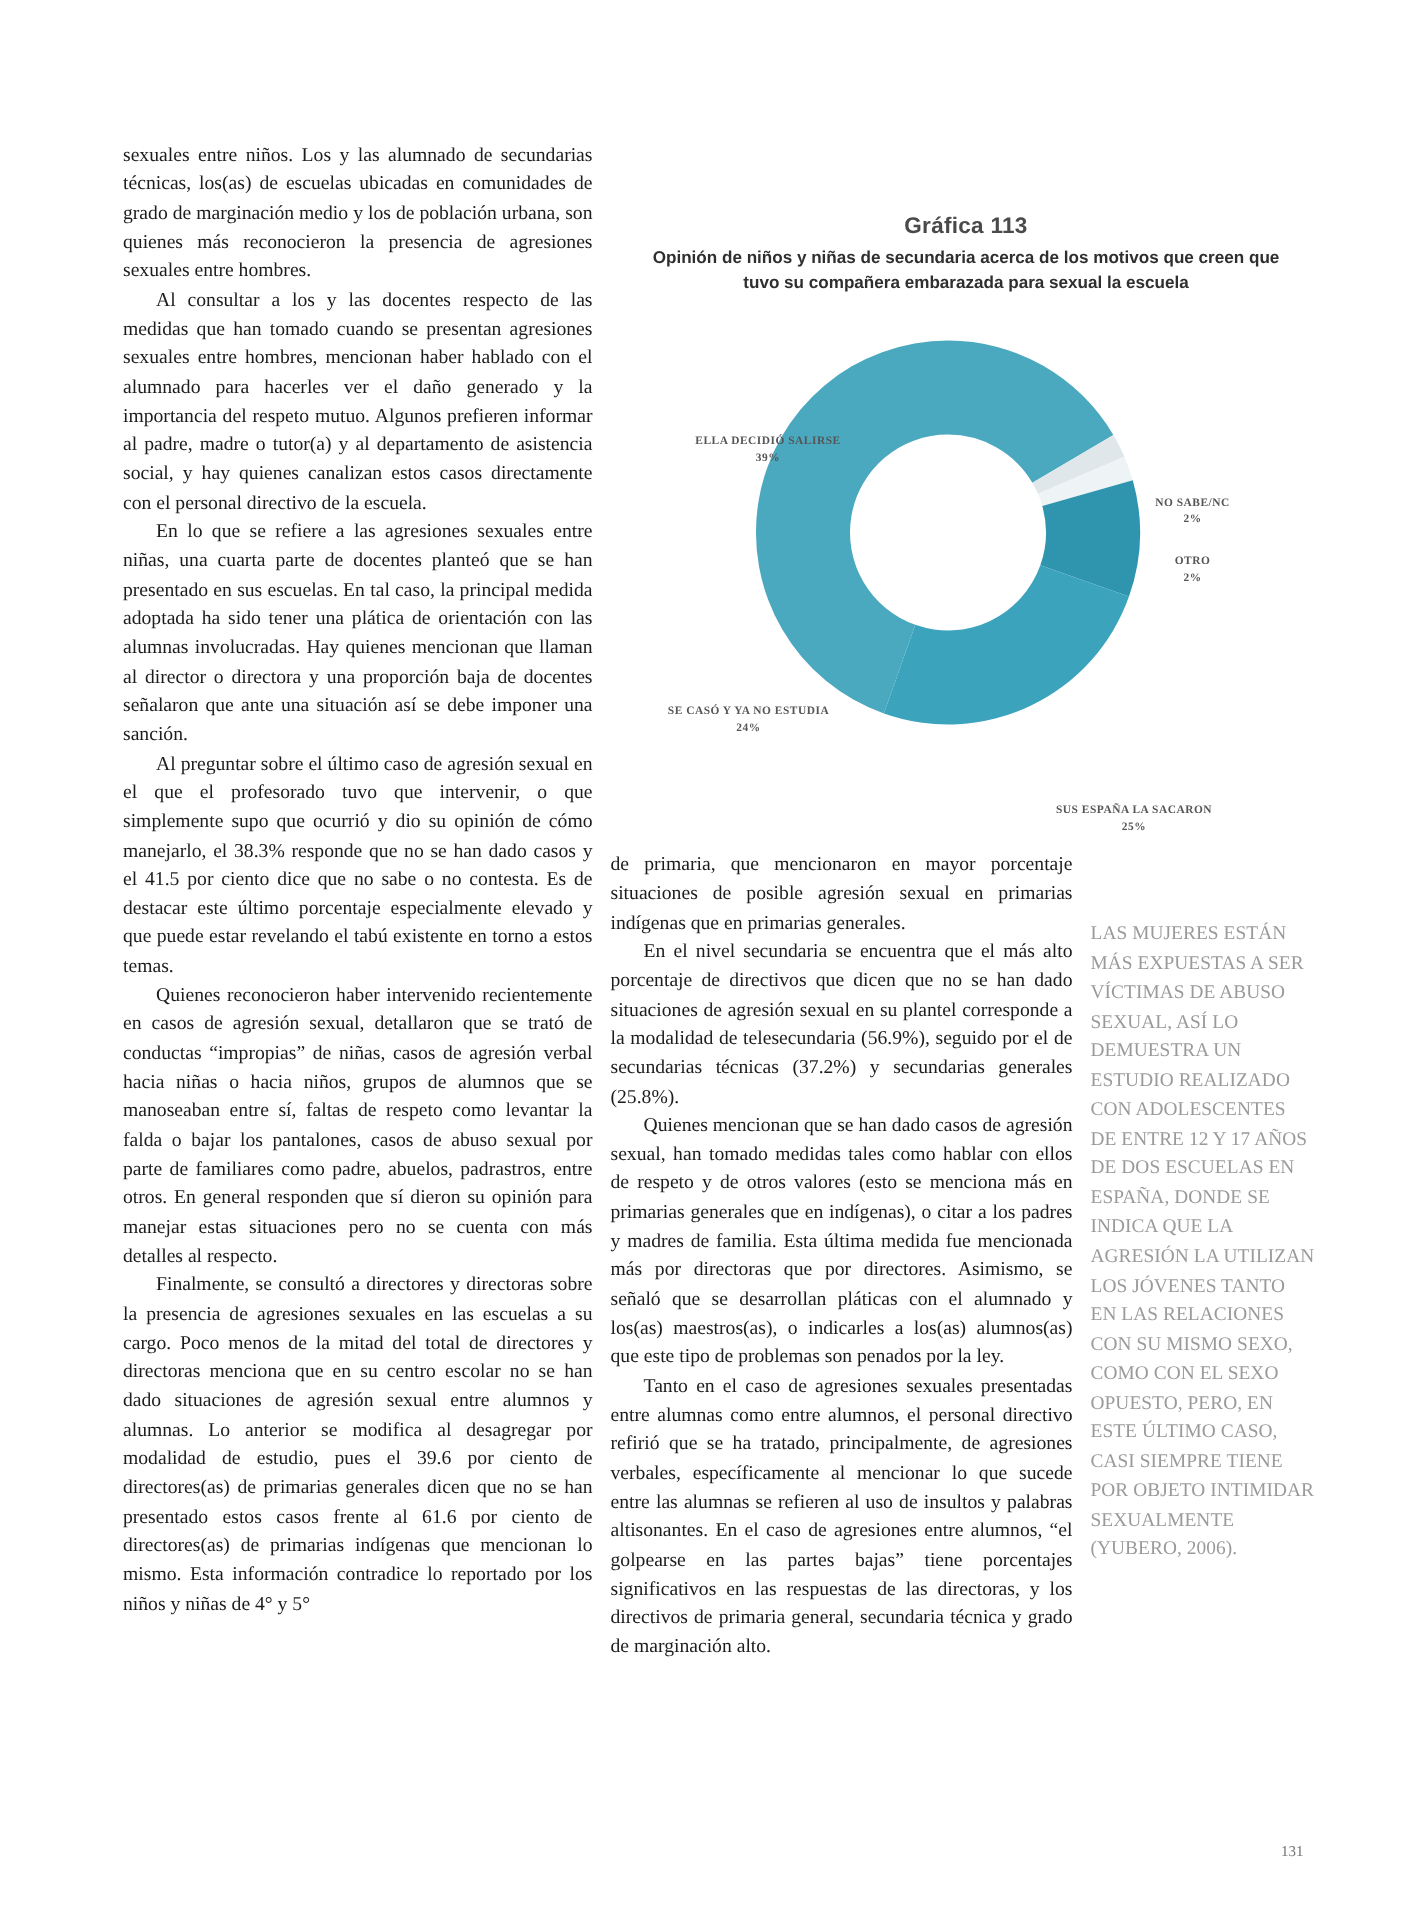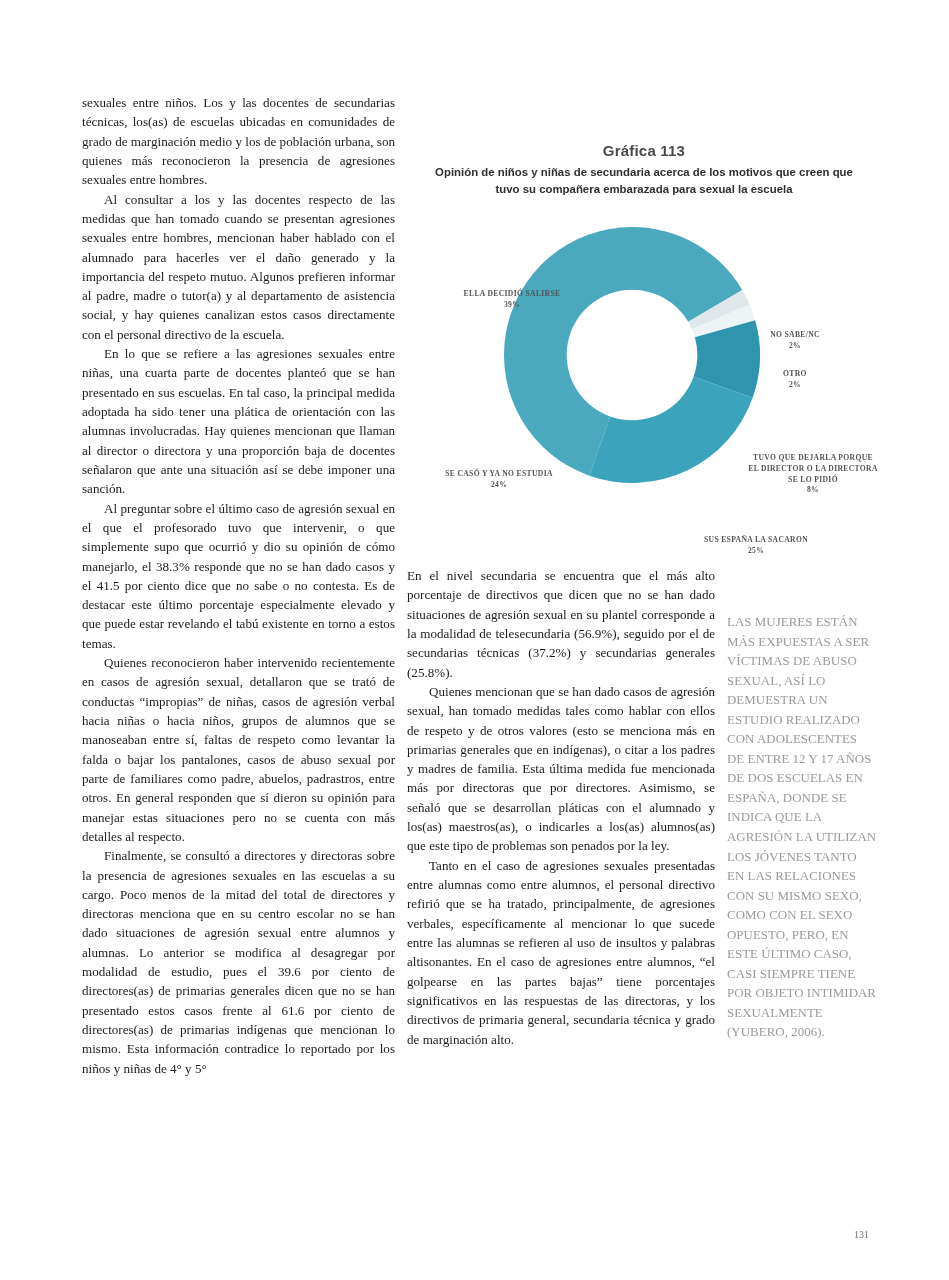--- a/index.html
+++ b/index.html
@@ -140,21 +140,21 @@
     font-weight: 400;
   }
 </style>
 </head>
 <body>
 
 <div class="page">
 
 
   <div class="col" id="col-left">
-    <p>sexuales entre niños. Los y las docentes de secundarias técnicas, los(as) de escuelas ubicadas en comunidades de grado de marginación medio y los de población urbana, son quienes más reconocieron la presencia de agresiones sexuales entre hombres.</p>
+    <p>sexuales entre niños. Los y las alumnado de secundarias técnicas, los(as) de escuelas ubicadas en comunidades de grado de marginación medio y los de población urbana, son quienes más reconocieron la presencia de agresiones sexuales entre hombres.</p>
     <p>Al consultar a los y las docentes respecto de las medidas que han tomado cuando se presentan agresiones sexuales entre hombres, mencionan haber hablado con el alumnado para hacerles ver el daño generado y la importancia del respeto mutuo. Algunos prefieren informar al padre, madre o tutor(a) y al departamento de asistencia social, y hay quienes canalizan estos casos directamente con el personal directivo de la escuela.</p>
     <p>En lo que se refiere a las agresiones sexuales entre niñas, una cuarta parte de docentes planteó que se han presentado en sus escuelas. En tal caso, la principal medida adoptada ha sido tener una plática de orientación con las alumnas involucradas. Hay quienes mencionan que llaman al director o directora y una proporción baja de docentes señalaron que ante una situación así se debe imponer una sanción.</p>
     <p>Al preguntar sobre el último caso de agresión sexual en el que el profesorado tuvo que intervenir, o que simplemente supo que ocurrió y dio su opinión de cómo manejarlo, el 38.3% responde que no se han dado casos y el 41.5 por ciento dice que no sabe o no contesta. Es de destacar este último porcentaje especialmente elevado y que puede estar revelando el tabú existente en torno a estos temas.</p>
     <p>Quienes reconocieron haber intervenido recientemente en casos de agresión sexual, detallaron que se trató de conductas “impropias” de niñas, casos de agresión verbal hacia niñas o hacia niños, grupos de alumnos que se manoseaban entre sí, faltas de respeto como levantar la falda o bajar los pantalones, casos de abuso sexual por parte de familiares como padre, abuelos, padrastros, entre otros. En general responden que sí dieron su opinión para manejar estas situaciones pero no se cuenta con más detalles al respecto.</p>
     <p>Finalmente, se consultó a directores y directoras sobre la presencia de agresiones sexuales en las escuelas a su cargo. Poco menos de la mitad del total de directores y directoras menciona que en su centro escolar no se han dado situaciones de agresión sexual entre alumnos y alumnas. Lo anterior se modifica al desagregar por modalidad de estudio, pues el 39.6 por ciento de directores(as) de primarias generales dicen que no se han presentado estos casos frente al 61.6 por ciento de directores(as) de primarias indígenas que mencionan lo mismo. Esta información contradice lo reportado por los niños y niñas de 4° y 5°</p>
   </div>
 
   <div id="figure">
     <div class="fig-number">Gráfica 113</div>
     <div class="fig-title">Opinión de niños y niñas de secundaria acerca de los motivos que creen que tuvo  su compañera embarazada para sexual la escuela</div>
@@ -185,38 +185,35 @@
       <div class="slice-label" id="lbl-nosabe">
         <span>NO SABE/NC</span>
         <span class="pct">2%</span>
       </div>
 
       <div class="slice-label" id="lbl-otro">
         <span>OTRO</span>
         <span class="pct">2%</span>
       </div>
 
-      <div class="slice-label multi" id="lbl-director">
-        <span>TUVO QUE DEJARLA PORQUE EL DIRECTOR O LA DIRECTORA SE LO PIDIÓ</span>
-        <span class="pct">8%</span>
-      </div>
 
       <div class="slice-label" id="lbl-papas">
         <span>SUS ESPAÑA LA SACARON</span>
         <span class="pct">25%</span>
       </div>
 
       <div class="slice-label" id="lbl-caso">
         <span>SE CASÓ Y YA NO ESTUDIA</span>
         <span class="pct">24%</span>
       </div>
     </div>
   </div>
 
   <div class="col" id="col-mid">
+    <p>de primaria, que mencionaron en mayor porcentaje situaciones de posible agresión sexual en primarias indígenas que en primarias generales.</p>
     <p>En el nivel secundaria se encuentra que el más alto porcentaje de directivos que dicen que no se han dado situaciones de agresión sexual en su plantel corresponde a la modalidad de telesecundaria (56.9%), seguido por el de secundarias técnicas (37.2%) y secundarias generales (25.8%).</p>
     <p>Quienes mencionan que se han dado casos de agresión sexual, han tomado medidas tales como hablar con ellos de respeto y de otros valores (esto se menciona más en primarias generales que en indígenas), o citar a los padres y madres de familia. Esta última medida fue mencionada más por directoras que por directores. Asimismo, se señaló que se desarrollan pláticas con el alumnado y los(as) maestros(as), o indicarles a los(as) alumnos(as) que este tipo de problemas son penados por la ley.</p>
     <p>Tanto en el caso de agresiones sexuales presentadas entre alumnas como entre alumnos, el personal directivo refirió que se ha tratado, principalmente, de agresiones verbales, específicamente al mencionar lo que sucede entre las alumnas se refieren al uso de insultos y palabras altisonantes. En el caso de agresiones entre alumnos, “el golpearse en las partes bajas” tiene porcentajes significativos en las respuestas de las directoras, y los directivos de primaria general, secundaria técnica y grado de marginación alto.</p>
   </div>
 
   <div id="pullquote">LAS MUJERES ESTÁN MÁS EXPUESTAS A SER VÍCTIMAS DE ABUSO SEXUAL, ASÍ LO DEMUESTRA UN ESTUDIO REALIZADO CON ADOLESCENTES DE ENTRE 12 Y 17 AÑOS DE DOS ESCUELAS EN ESPAÑA, DONDE SE INDICA QUE LA AGRESIÓN LA UTILIZAN LOS JÓVENES TANTO EN LAS RELACIONES CON SU MISMO SEXO, COMO CON EL SEXO OPUESTO, PERO, EN ESTE ÚLTIMO CASO, CASI SIEMPRE TIENE POR OBJETO INTIMIDAR SEXUALMENTE (YUBERO, 2006).</div>
 
   <div id="folio">131</div>
 
 </div>

